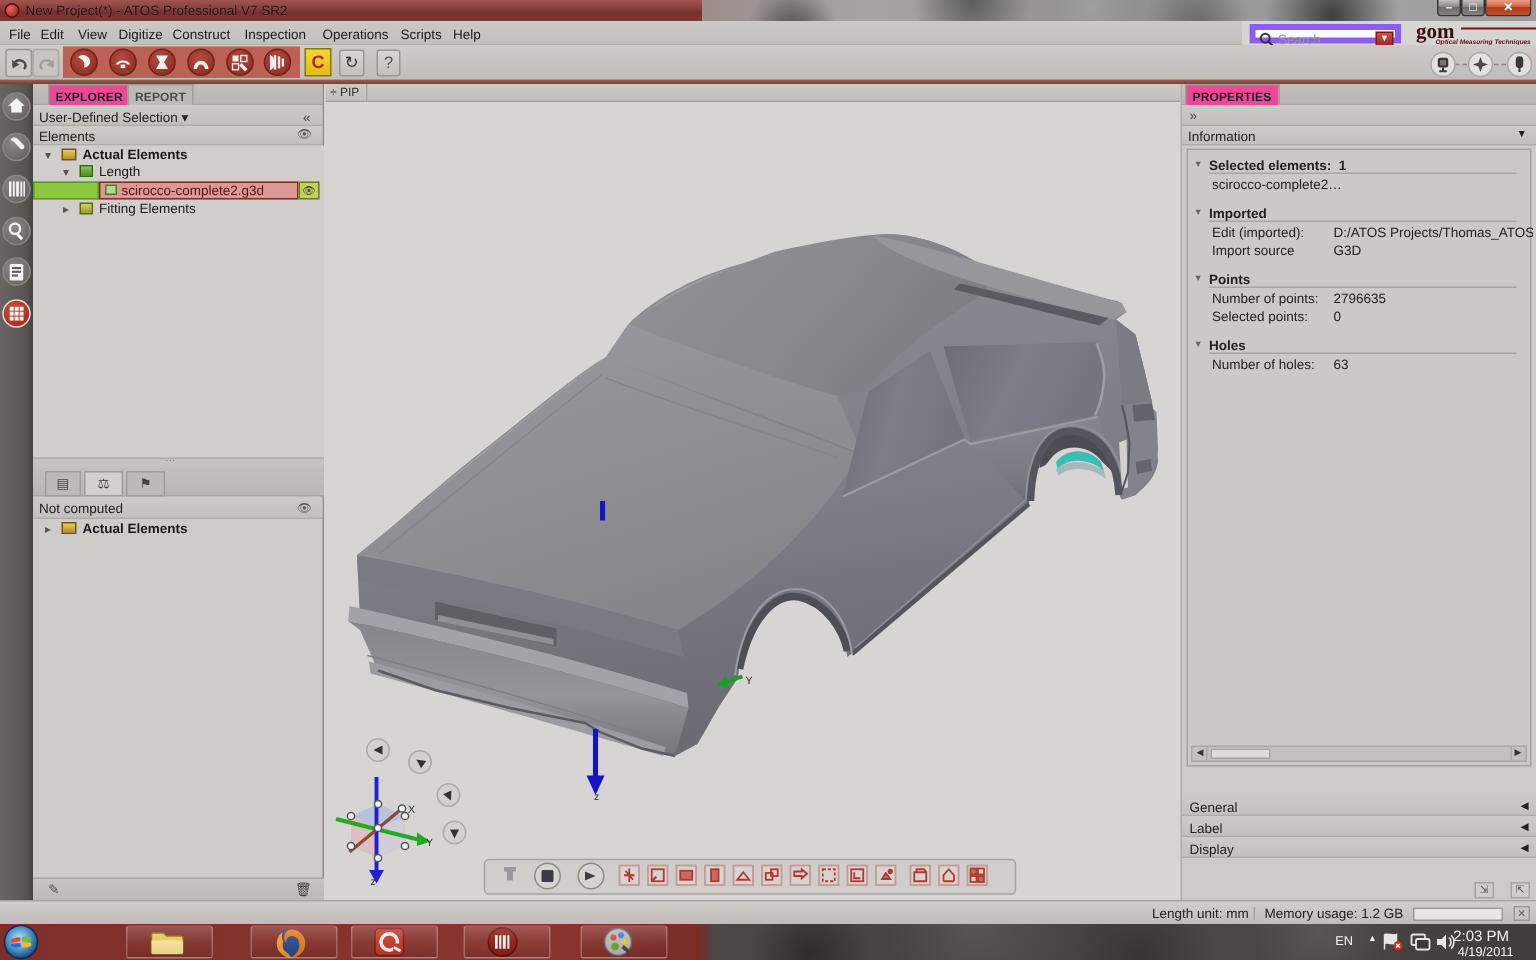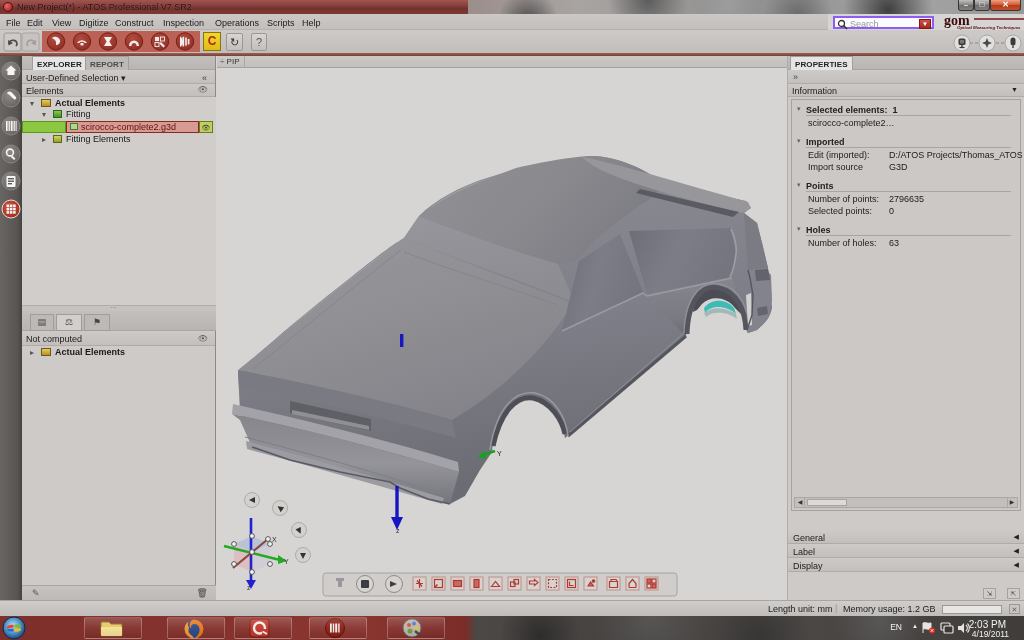--- a/index.html
+++ b/index.html
@@ -15,39 +15,39 @@
 #tico{left:3px;top:2px;width:10px;height:10px;border-radius:50%;background:radial-gradient(circle at 35% 35%,#e66,#8c1d15);border:1px solid #5a0f0a}
 .winbtn{top:0;height:11px;border:1px solid #3a3432;border-top:none;border-radius:0 0 3px 3px;background:linear-gradient(180deg,#c2c0be,#8a8886 45%,#6e6b69 50%,#848280)}
 #btnmin{left:958px;width:16px}
 #btnmax{left:974px;width:16px}
 #btnclose{left:990px;width:31px;background:linear-gradient(180deg,#eda184,#d55f3a 45%,#b53a1a 50%,#c24f2c)}
 .winbtn span{display:block;text-align:center;font-size:8px;line-height:10px;color:#fff;font-weight:bold}
 #btnmin span{color:#f8f8f8}
 
 #menu{left:0;top:14px;width:828px;height:16px;background:linear-gradient(180deg,#cbc8c5,#c2bfbc);border-bottom:1px solid #b4b1ae}
 #menu .mi{position:absolute;top:3.5px;font-size:9px;color:#1c1c1c}
-#search{left:833px;top:16px;width:101px;height:13px;background:#fbfbfb;border:2px solid #8b5cf6}
+#search{left:833px;top:16px;width:101px;height:13px;background:#fbfbfb;border:4px solid #8b5cf6}
 #search .ph{position:absolute;left:15px;top:1px;font-size:9px;color:#999}
 #search .dd{position:absolute;right:1px;top:1px;width:12px;height:10px;background:linear-gradient(180deg,#d05048,#a02820);border:1px solid #801812;color:#fff;font-size:6px;text-align:center;line-height:9px}
 #gom{left:944px;top:13px;width:80px;height:17px}
 
 #toolbar{left:0;top:30px;width:1024px;height:23px;background:linear-gradient(180deg,#cdcac7,#c0bdba)}
 #tbline{left:0;top:53px;width:1024px;height:3px;background:linear-gradient(180deg,#9c6054,#7a4035)}
 #ybtn{left:203px;top:32px;width:18px;height:19px;background:linear-gradient(180deg,#f0d830,#e0bc14);border:1px solid #8a7408;color:#b02818;font-weight:bold;font-size:12px;text-align:center;line-height:17px}
 #gbtn{left:226px;top:33px;width:17px;height:18px;border:1px solid #9b9894;border-radius:2px;background:linear-gradient(180deg,#d8d5d2,#c2bfbc);color:#333;font-size:11px;text-align:center;line-height:16px}
 #qbtn{left:251px;top:33px;width:16px;height:18px;border:1px solid #9b9894;border-radius:2px;background:linear-gradient(180deg,#d8d5d2,#c2bfbc);color:#555;font-size:11px;text-align:center;line-height:16px}
 
 #rail{left:0;top:56px;width:22px;height:544px;background:linear-gradient(90deg,#686562,#575451 80%,#454340)}
 #explorer{left:22px;top:56px;width:194px;height:544px;background:#cdcac7;border-right:1px solid #8c8986}
 #viewport{left:217px;top:56px;width:570px;height:544px;background:#d6d5d3}
 #props{left:787px;top:56px;width:237px;height:544px;background:#cdcac7;border-left:1px solid #b0ada9}
 
 .tabrow{position:absolute;left:0;top:0;width:100%;height:14px;background:linear-gradient(180deg,#c2bfbc,#b8b5b2);border-bottom:1px solid #a8a5a2}
 .tab{position:absolute;top:0;height:14px;font-size:8px;font-weight:bold;color:#333;padding:3px 4px 0 4px;border:1px solid #a09d9a;border-bottom:none;letter-spacing:.1px}
-.tabact{background:#e5e5e5;color:#222}
+.tabact{background:#ec4899;color:#222}
 .tabin{background:#bcb9b6;color:#4a4a4a}
 
 .exrow{position:absolute;left:0;width:100%;background:linear-gradient(180deg,#ccc9c6,#c2bfbc);border-bottom:1px solid #aeaba8;font-size:9px;color:#222}
 
 .prow{font-size:9px;color:#222;position:absolute}
 .phead{font-weight:bold;border-bottom:1px solid #a8a5a2}
 
 #status{left:0;top:600px;width:1024px;height:16px;background:linear-gradient(180deg,#d0cdca,#bfbcb9);border-top:1px solid #a8a5a2;font-size:9px;color:#222}
 
 #taskbar{left:0;top:616px;width:1024px;height:24px;background:radial-gradient(circle 40px at 540px 20px,rgba(20,20,20,.5),rgba(20,20,20,0)),radial-gradient(circle 60px at 650px 0px,rgba(120,120,120,.35),rgba(120,120,120,0)),radial-gradient(circle 50px at 760px 22px,rgba(30,30,30,.4),rgba(30,30,30,0)),radial-gradient(circle 45px at 880px 5px,rgba(130,130,130,.3),rgba(130,130,130,0)),linear-gradient(90deg,#7e2f2a 0%,#8a3530 35%,#7a2c28 45.5%,#4c4846 46.5%,#454240 60%,#4a4745 80%,#403d3b 100%)}
@@ -223,21 +223,21 @@
  <div class="exrow" style="top:28px;height:13px">
       <span style="position:absolute;left:4px;top:2px">Elements</span>
       <span style="position:absolute;right:7px;top:1px;font-size:8px;color:#555">👁</span>
     </div>
  <div style="position:absolute;left:0;top:41px;width:194px;height:208px;background:#d0cdca">
   <div style="position:absolute;left:8px;top:2px;font-size:8px;color:#555">▾</div>
   <div style="position:absolute;left:19px;top:2px;width:10px;height:8px;background:linear-gradient(180deg,#e8c860,#b89020);border:1px solid #6a5a20"></div>
   <div style="position:absolute;left:33px;top:1px;font-size:9px;font-weight:bold;color:#1a1a1a">Actual Elements</div>
   <div style="position:absolute;left:20px;top:13px;font-size:8px;color:#555">▾</div>
   <div style="position:absolute;left:31px;top:13px;width:9px;height:8px;background:linear-gradient(180deg,#8cc860,#4a9020);border:1px solid #2a6a10"></div>
-  <div style="position:absolute;left:44px;top:12px;font-size:9px;color:#1a1a1a">Fitting</div>
+  <div style="position:absolute;left:44px;top:12px;font-size:9px;color:#1a1a1a">Length</div>
   <div style="position:absolute;left:0;top:24px;width:44px;height:12px;background:#8dc63f;border:1px solid #5a9a20"></div>
   <div style="position:absolute;left:44px;top:24px;width:133px;height:12px;background:#d99a94;border:1px solid #8a2a22">
    <span style="position:absolute;left:3px;top:1px;width:8px;height:7px;background:#b0d890;border:1px solid #4a7a2a"></span>
    <span style="position:absolute;left:14px;top:0px;font-size:9px;color:#5a1410">scirocco-complete2.g3d</span>
   </div>
   <div style="position:absolute;left:177px;top:24px;width:14px;height:12px;background:#c0d060;border:1px solid #6a7a20;font-size:7px;text-align:center;line-height:11px;color:#333">👁</div>
   <div style="position:absolute;left:20px;top:38px;font-size:8px;color:#555">▸</div>
   <div style="position:absolute;left:31px;top:38px;width:9px;height:8px;background:linear-gradient(180deg,#d8d060,#90a030);border:1px solid #5a6a10"></div>
   <div style="position:absolute;left:44px;top:37px;font-size:9px;color:#1a1a1a">Fitting Elements</div>
  </div>

